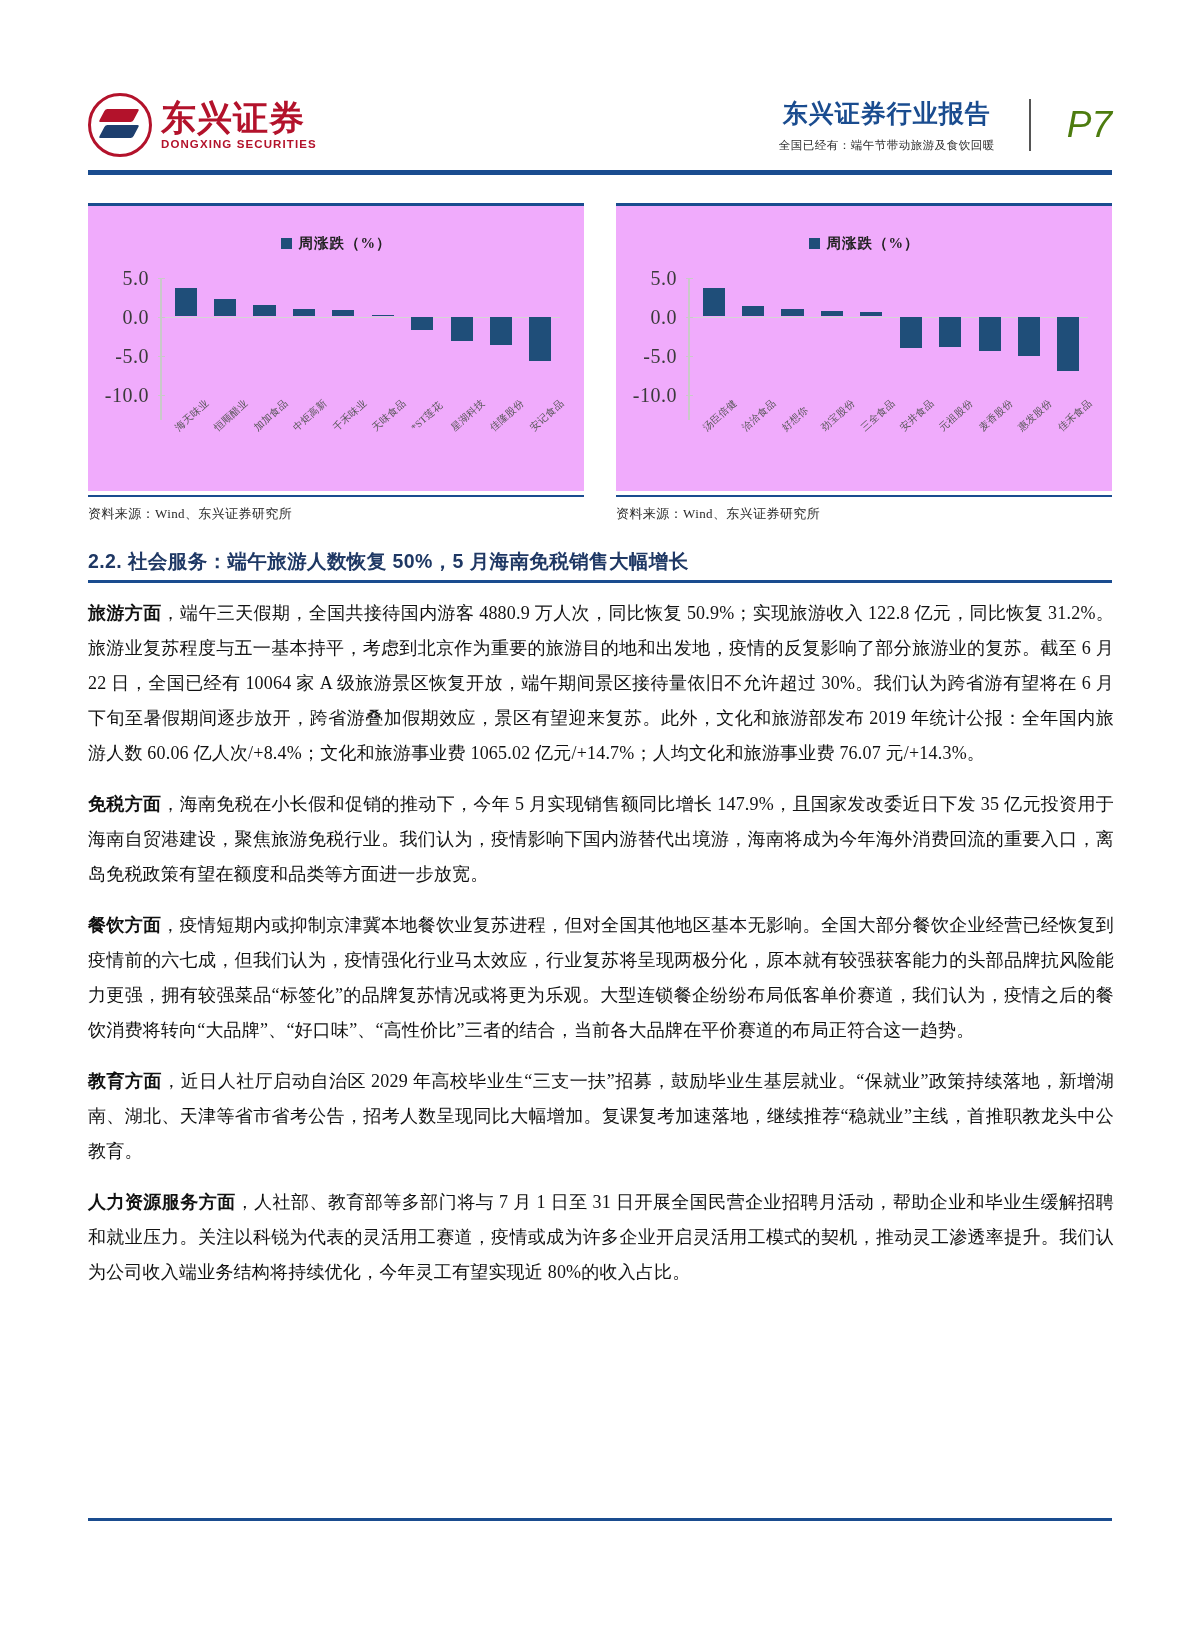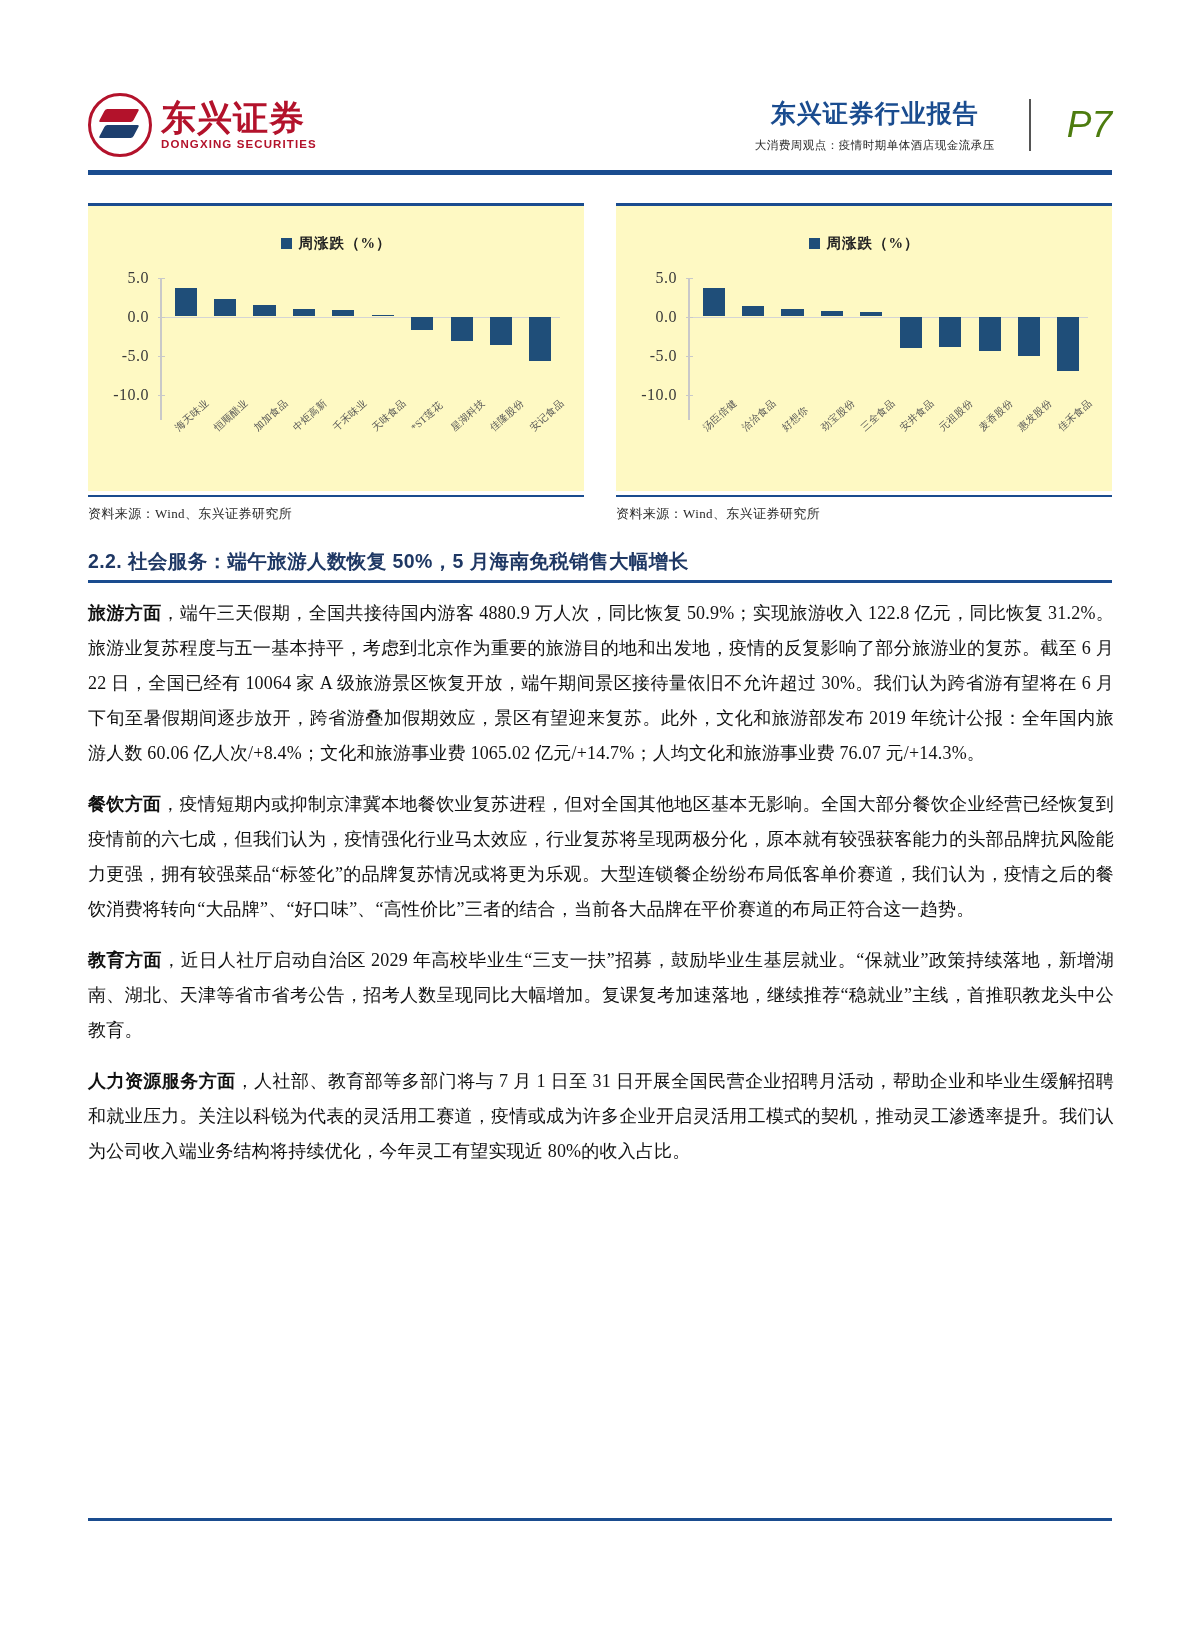--- a/index.html
+++ b/index.html
@@ -72,21 +72,21 @@
   }
 
   
   .charts{
     position:absolute;left:88px;top:203px;width:1024px;
     display:flex;justify-content:space-between;
   }
   .chart-panel{width:496px;}
   .panel-rule-top{height:2.5px;background:#1a4c8f;width:100%;}
   .panel-rule-bot{height:2.5px;background:#1a4c8f;width:100%;margin-top:4px;}
-  .chart-body{height:285px;position:relative;background:#fef9c3;}
+  .chart-body{height:285px;position:relative;background:#f0abfc;}
   .legend{
     position:absolute;top:28px;left:0;width:100%;
     display:flex;align-items:center;justify-content:center;gap:7px;
   }
   .legend-swatch{width:11px;height:11px;background:#1f4e79;display:block;}
   .legend-label{
     font-family:"Liberation Serif","DejaVu Serif",serif;
     font-size:14.5px;color:#222;font-weight:bold;letter-spacing:1px;
   }
   .plot{
@@ -95,21 +95,21 @@
   .y-axis-line{
     position:absolute;left:0;top:0;width:2px;height:142px;background:#c9c9c9;
   }
   .y-tick{
     position:absolute;left:-2px;width:7px;height:1.5px;background:#c9c9c9;
   }
   .y-label{
     position:absolute;right:100%;margin-right:11px;
     transform:translateY(-50%);
     font-family:"Liberation Serif","DejaVu Serif",serif;
-    font-size:16px;color:#3a3a3a;white-space:nowrap;letter-spacing:0.5px;
+    font-size:20px;color:#3a3a3a;white-space:nowrap;letter-spacing:0.5px;
   }
   .zero-line{
     position:absolute;left:0;width:400px;height:1.5px;background:#d4d4d4;
   }
   .bars{
     position:absolute;left:6px;top:0;width:394px;height:142px;
     display:flex;align-items:flex-start;
   }
   .bar-slot{
     flex:1;height:142px;position:relative;
@@ -182,21 +182,21 @@
     <div class="logo-wrap">
       <span class="logo-mark"></span>
       <span class="logo-text">
         <div class="logo-cn">东兴证券</div>
         <div class="logo-en">DONGXING SECURITIES</div>
       </span>
     </div>
     <div class="header-right">
       <div class="header-titles">
         <div class="hdr-title">东兴证券行业报告</div>
-        <div class="hdr-sub">大消费周观点：疫情时期单体酒店现金流承压</div>
+        <div class="hdr-sub">全国已经有：端午节带动旅游及食饮回暖</div>
       </div>
       <div class="hdr-divider"></div>
       <div class="page-num">P7</div>
     </div>
   </div>
   <div class="header-rule"></div>
 
   <div class="charts">
 
     <div class="chart-panel">
@@ -335,20 +335,21 @@
       <div class="source">资料来源：Wind、东兴证券研究所</div>
     </div>
 
   </div>
 
   <div class="section-head">2.2. 社会服务：端午旅游人数恢复 50%，5 月海南免税销售大幅增长</div>
   <div class="section-rule"></div>
 
   <div class="content">
       <div class="para"><b>旅游方面</b><span>，端午三天假期，全国共接待国内游客 4880.9 万人次，同比恢复 50.9%；实现旅游收入 122.8 亿元，同比恢复 31.2%。旅游业复苏程度与五一基本持平，考虑到北京作为重要的旅游目的地和出发地，疫情的反复影响了部分旅游业的复苏。截至 6 月 22 日，全国已经有 10064 家 A 级旅游景区恢复开放，端午期间景区接待量依旧不允许超过 30%。我们认为跨省游有望将在 6 月下旬至暑假期间逐步放开，跨省游叠加假期效应，景区有望迎来复苏。此外，文化和旅游部发布 2019 年统计公报：全年国内旅游人数 60.06 亿人次/+8.4%；文化和旅游事业费 1065.02 亿元/+14.7%；人均文化和旅游事业费 76.07 元/+14.3%。</span></div>
+      <div class="para"><b>免税方面</b><span>，海南免税在小长假和促销的推动下，今年 5 月实现销售额同比增长 147.9%，且国家发改委近日下发 35 亿元投资用于海南自贸港建设，聚焦旅游免税行业。我们认为，疫情影响下国内游替代出境游，海南将成为今年海外消费回流的重要入口，离岛免税政策有望在额度和品类等方面进一步放宽。</span></div>
       <div class="para"><b>餐饮方面</b><span>，疫情短期内或抑制京津冀本地餐饮业复苏进程，但对全国其他地区基本无影响。全国大部分餐饮企业经营已经恢复到疫情前的六七成，但我们认为，疫情强化行业马太效应，行业复苏将呈现两极分化，原本就有较强获客能力的头部品牌抗风险能力更强，拥有较强菜品“标签化”的品牌复苏情况或将更为乐观。大型连锁餐企纷纷布局低客单价赛道，我们认为，疫情之后的餐饮消费将转向“大品牌”、“好口味”、“高性价比”三者的结合，当前各大品牌在平价赛道的布局正符合这一趋势。</span></div>
       <div class="para"><b>教育方面</b><span>，近日人社厅启动自治区 2029 年高校毕业生“三支一扶”招募，鼓励毕业生基层就业。“保就业”政策持续落地，新增湖南、湖北、天津等省市省考公告，招考人数呈现同比大幅增加。复课复考加速落地，继续推荐“稳就业”主线，首推职教龙头中公教育。</span></div>
       <div class="para"><b>人力资源服务方面</b><span>，人社部、教育部等多部门将与 7 月 1 日至 31 日开展全国民营企业招聘月活动，帮助企业和毕业生缓解招聘和就业压力。关注以科锐为代表的灵活用工赛道，疫情或成为许多企业开启灵活用工模式的契机，推动灵工渗透率提升。我们认为公司收入端业务结构将持续优化，今年灵工有望实现近 80%的收入占比。</span></div>
     </div>
 
   <div class="footer-rule"></div>
 
 </div>
 
 </body></html>

